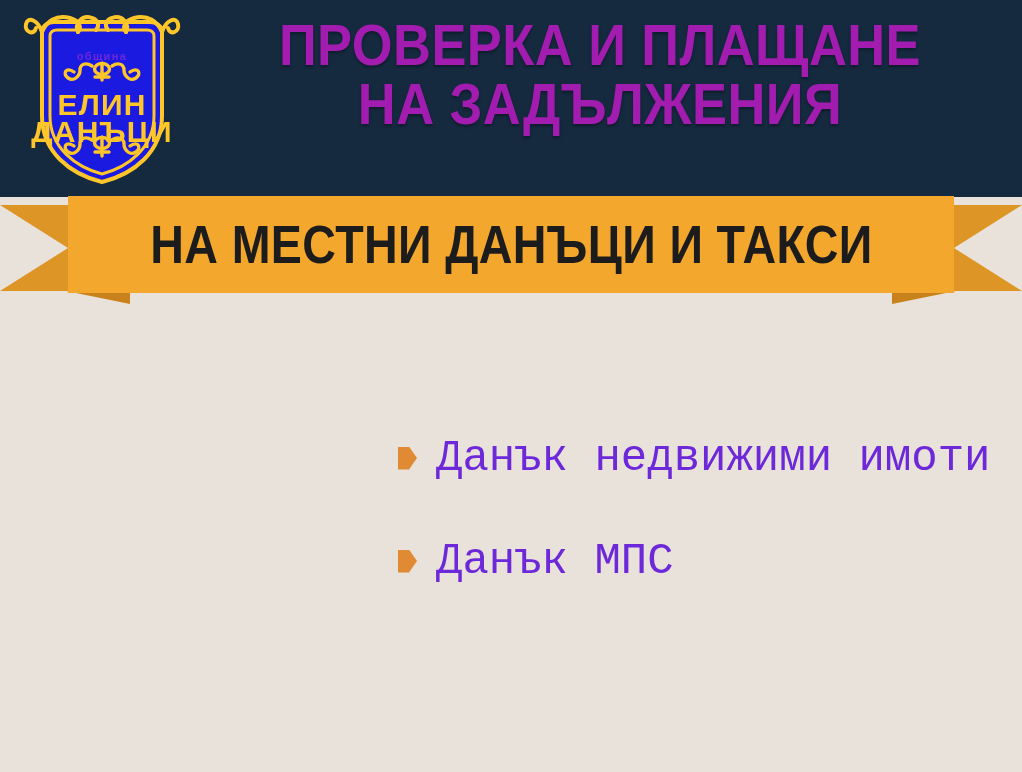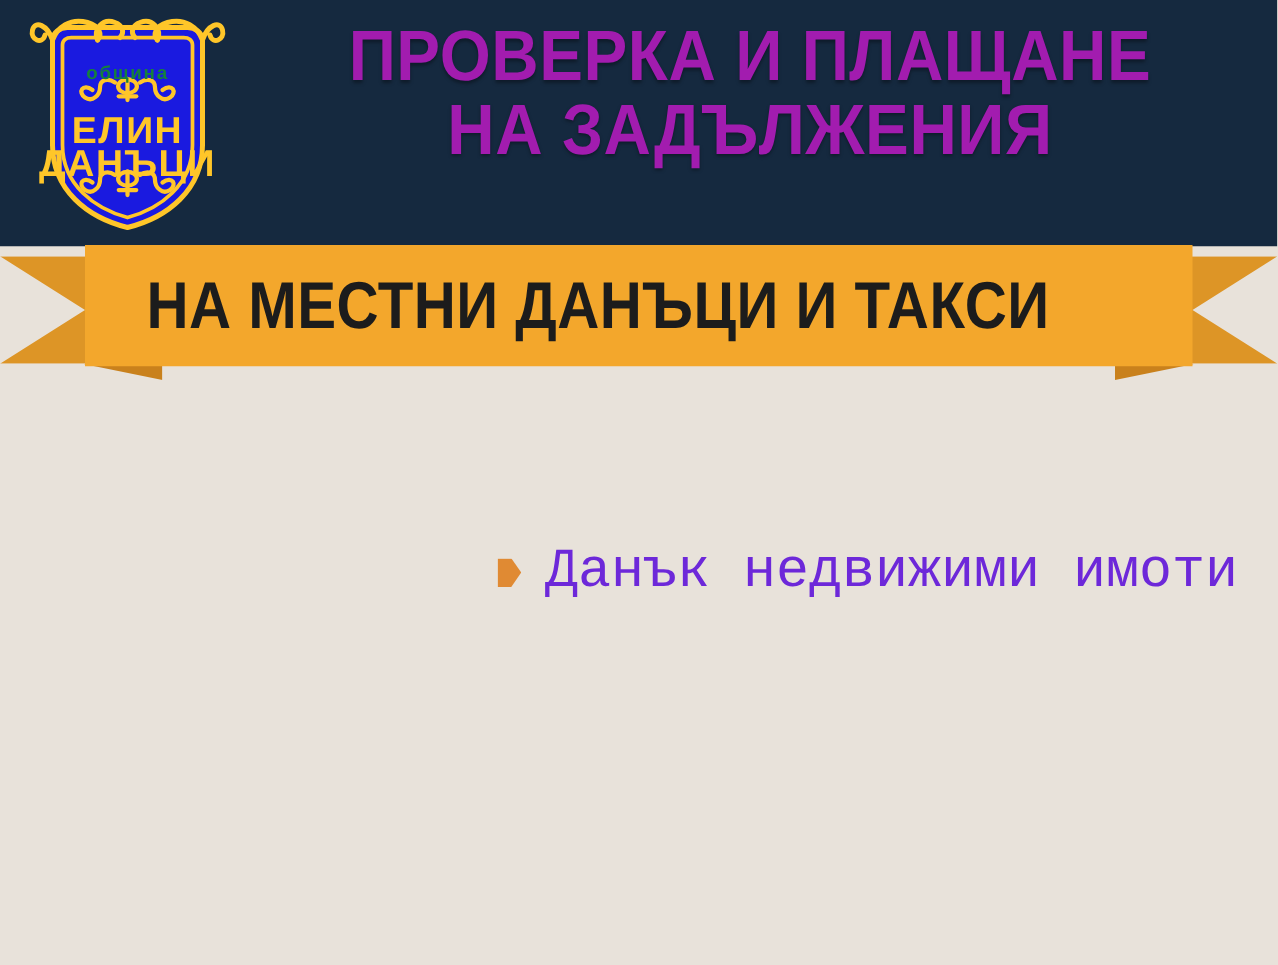--- a/index.html
+++ b/index.html
@@ -51,22 +51,22 @@
     top: 0;
     width: 160px;
     height: 182px;
     pointer-events: none;
   }
   .crest-obshtina {
     position: absolute;
     left: 0; top: 44px;
     width: 160px;
     text-align: center;
-    color: #15803d;
-    font-size: 15px;
+    color: #6d28d9;
+    font-size: 11px;
     font-weight: 700;
     letter-spacing: 1.4px;
     font-family: "Liberation Sans", sans-serif;
   }
   .crest-name1, .crest-name2 {
     position: absolute;
     left: 0;
     width: 160px;
     text-align: center;
     color: #ffc629;
@@ -136,20 +136,21 @@
 
   .ribbon-main {
     position: absolute;
     left: 68px;
     top: 6px;
     width: 886px;
     height: 97px;
     background: #f3a72c;
     display: flex;
     align-items: center;
+    justify-content: center;
   }
   .ribbon-text {
     color: #1c1c1c;
     font-family: "Liberation Sans", sans-serif;
     font-weight: 700;
     font-size: 53px;
     letter-spacing: 0.4px;
     transform: scaleX(0.88);
     white-space: nowrap;
   }
@@ -345,16 +346,20 @@
   </div>
 
   <div class="tax-list">
 
     <div class="tax-item">
       <span class="bullet"></span>
       <span class="tax-label">Данък недвижими имоти</span>
     </div>
 
 
+    <div class="tax-item">
+      <span class="bullet"></span>
+      <span class="tax-label">Данък МПС</span>
+    </div>
 
   </div>
 
 </div>
 
 </body></html>

